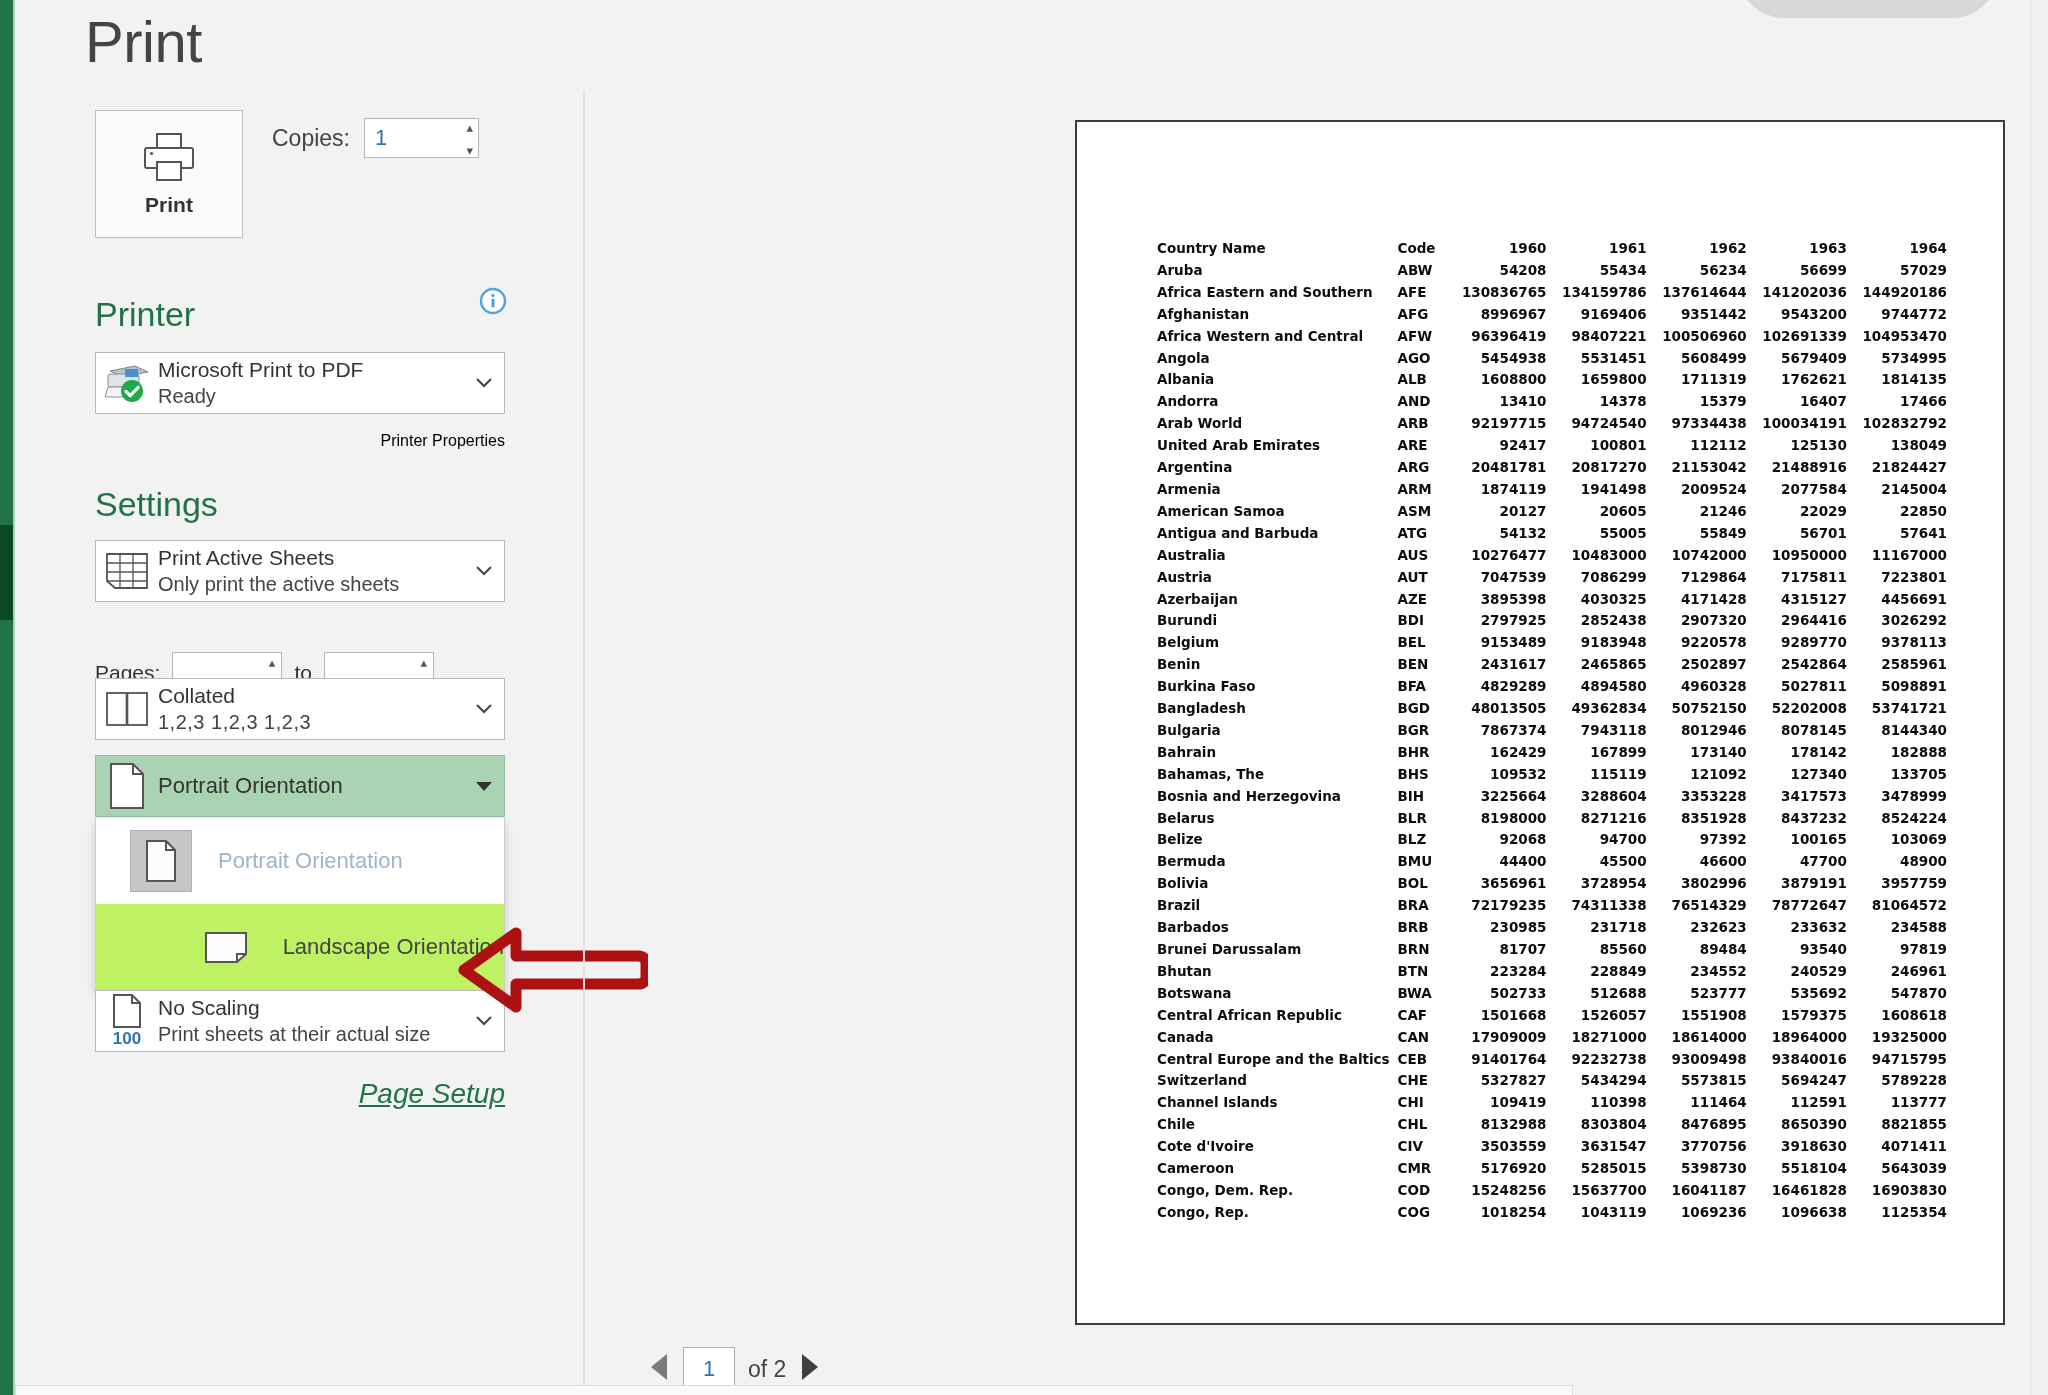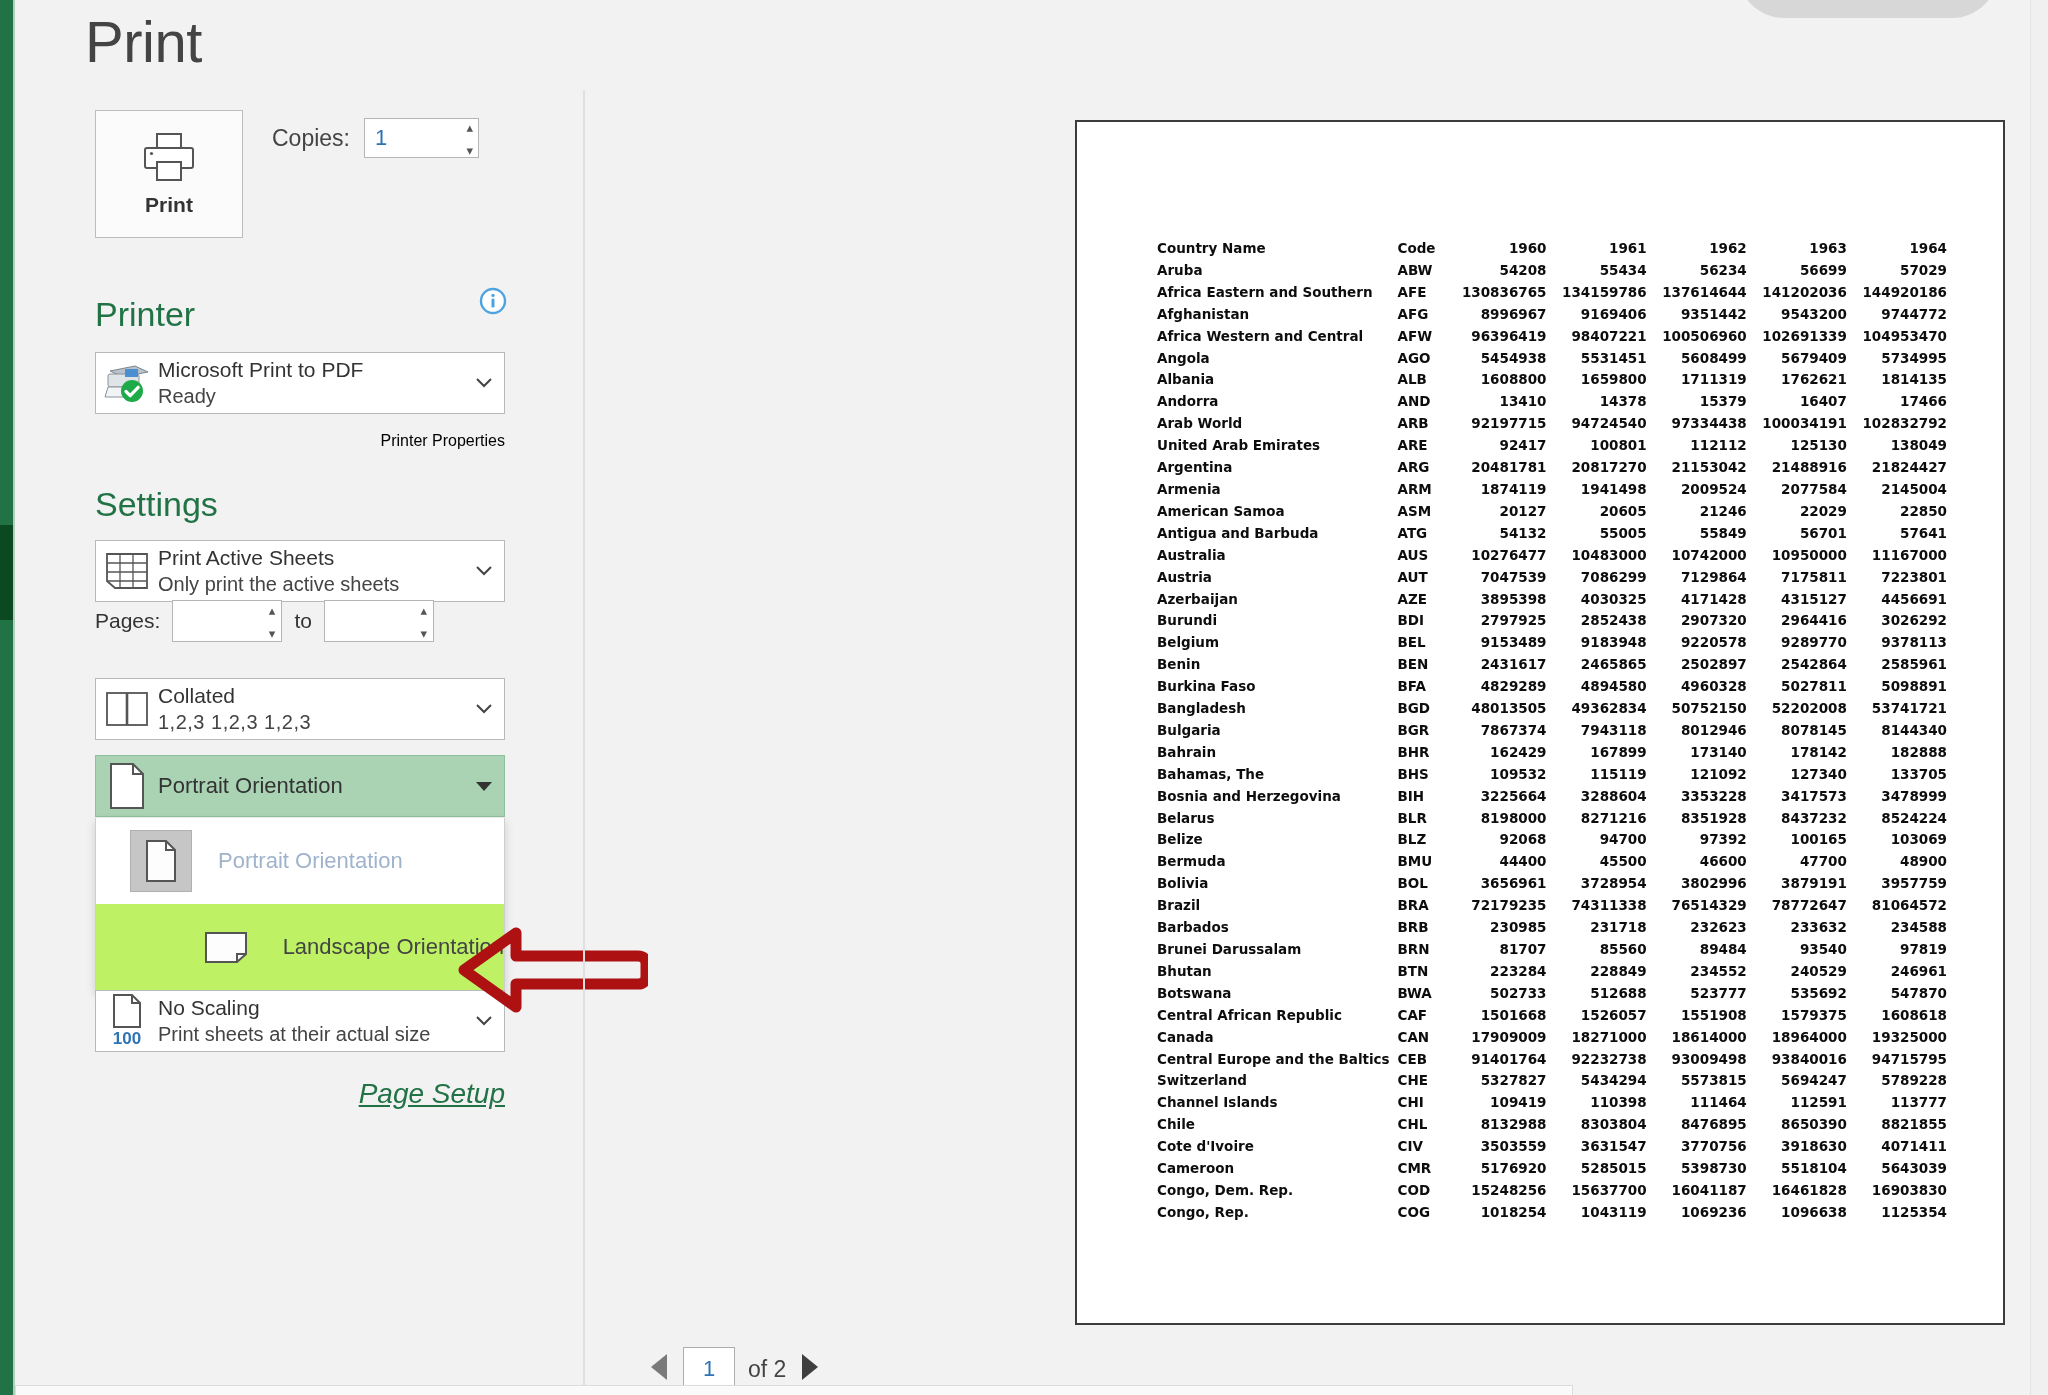--- a/index.html
+++ b/index.html
@@ -68,21 +68,21 @@
   .combo .cicon{width:62px;display:flex;align-items:center;justify-content:center;flex:0 0 62px;}
   .combo .ctext{flex:1;display:flex;flex-direction:column;justify-content:center;line-height:1.26;}
   .combo .ct1{font-size:21px;color:#333;}
   .combo .ct2{font-size:20px;color:#444;}
   .combo .carrow{width:40px;display:flex;align-items:center;justify-content:center;flex:0 0 40px;}
 
   #printer-combo{top:352px;}
   .link-wrap{position:absolute;left:95px;width:410px;text-align:right;}
 
   #sheets-combo{top:540px;}
-  #pages-row{position:absolute;left:95px;top:600px;display:flex;align-items:center;gap:12px;}
+  #pages-row{position:absolute;left:95px;top:652px;display:flex;align-items:center;gap:12px;}
   #pages-row .pages-label{font-size:21px;color:#333;}
   #pages-row .to-label{font-size:21px;color:#333;}
   .page-spin{width:110px;height:42px;background:#fff;border:1px solid #b5b5b5;position:relative;}
   .page-spin .spin-btns{right:6px;top:3px;height:36px;}
 
   #collate-combo{top:678px;}
   #collate-combo .ct2{letter-spacing:.5px;}
 
   
   #orient-combo{

